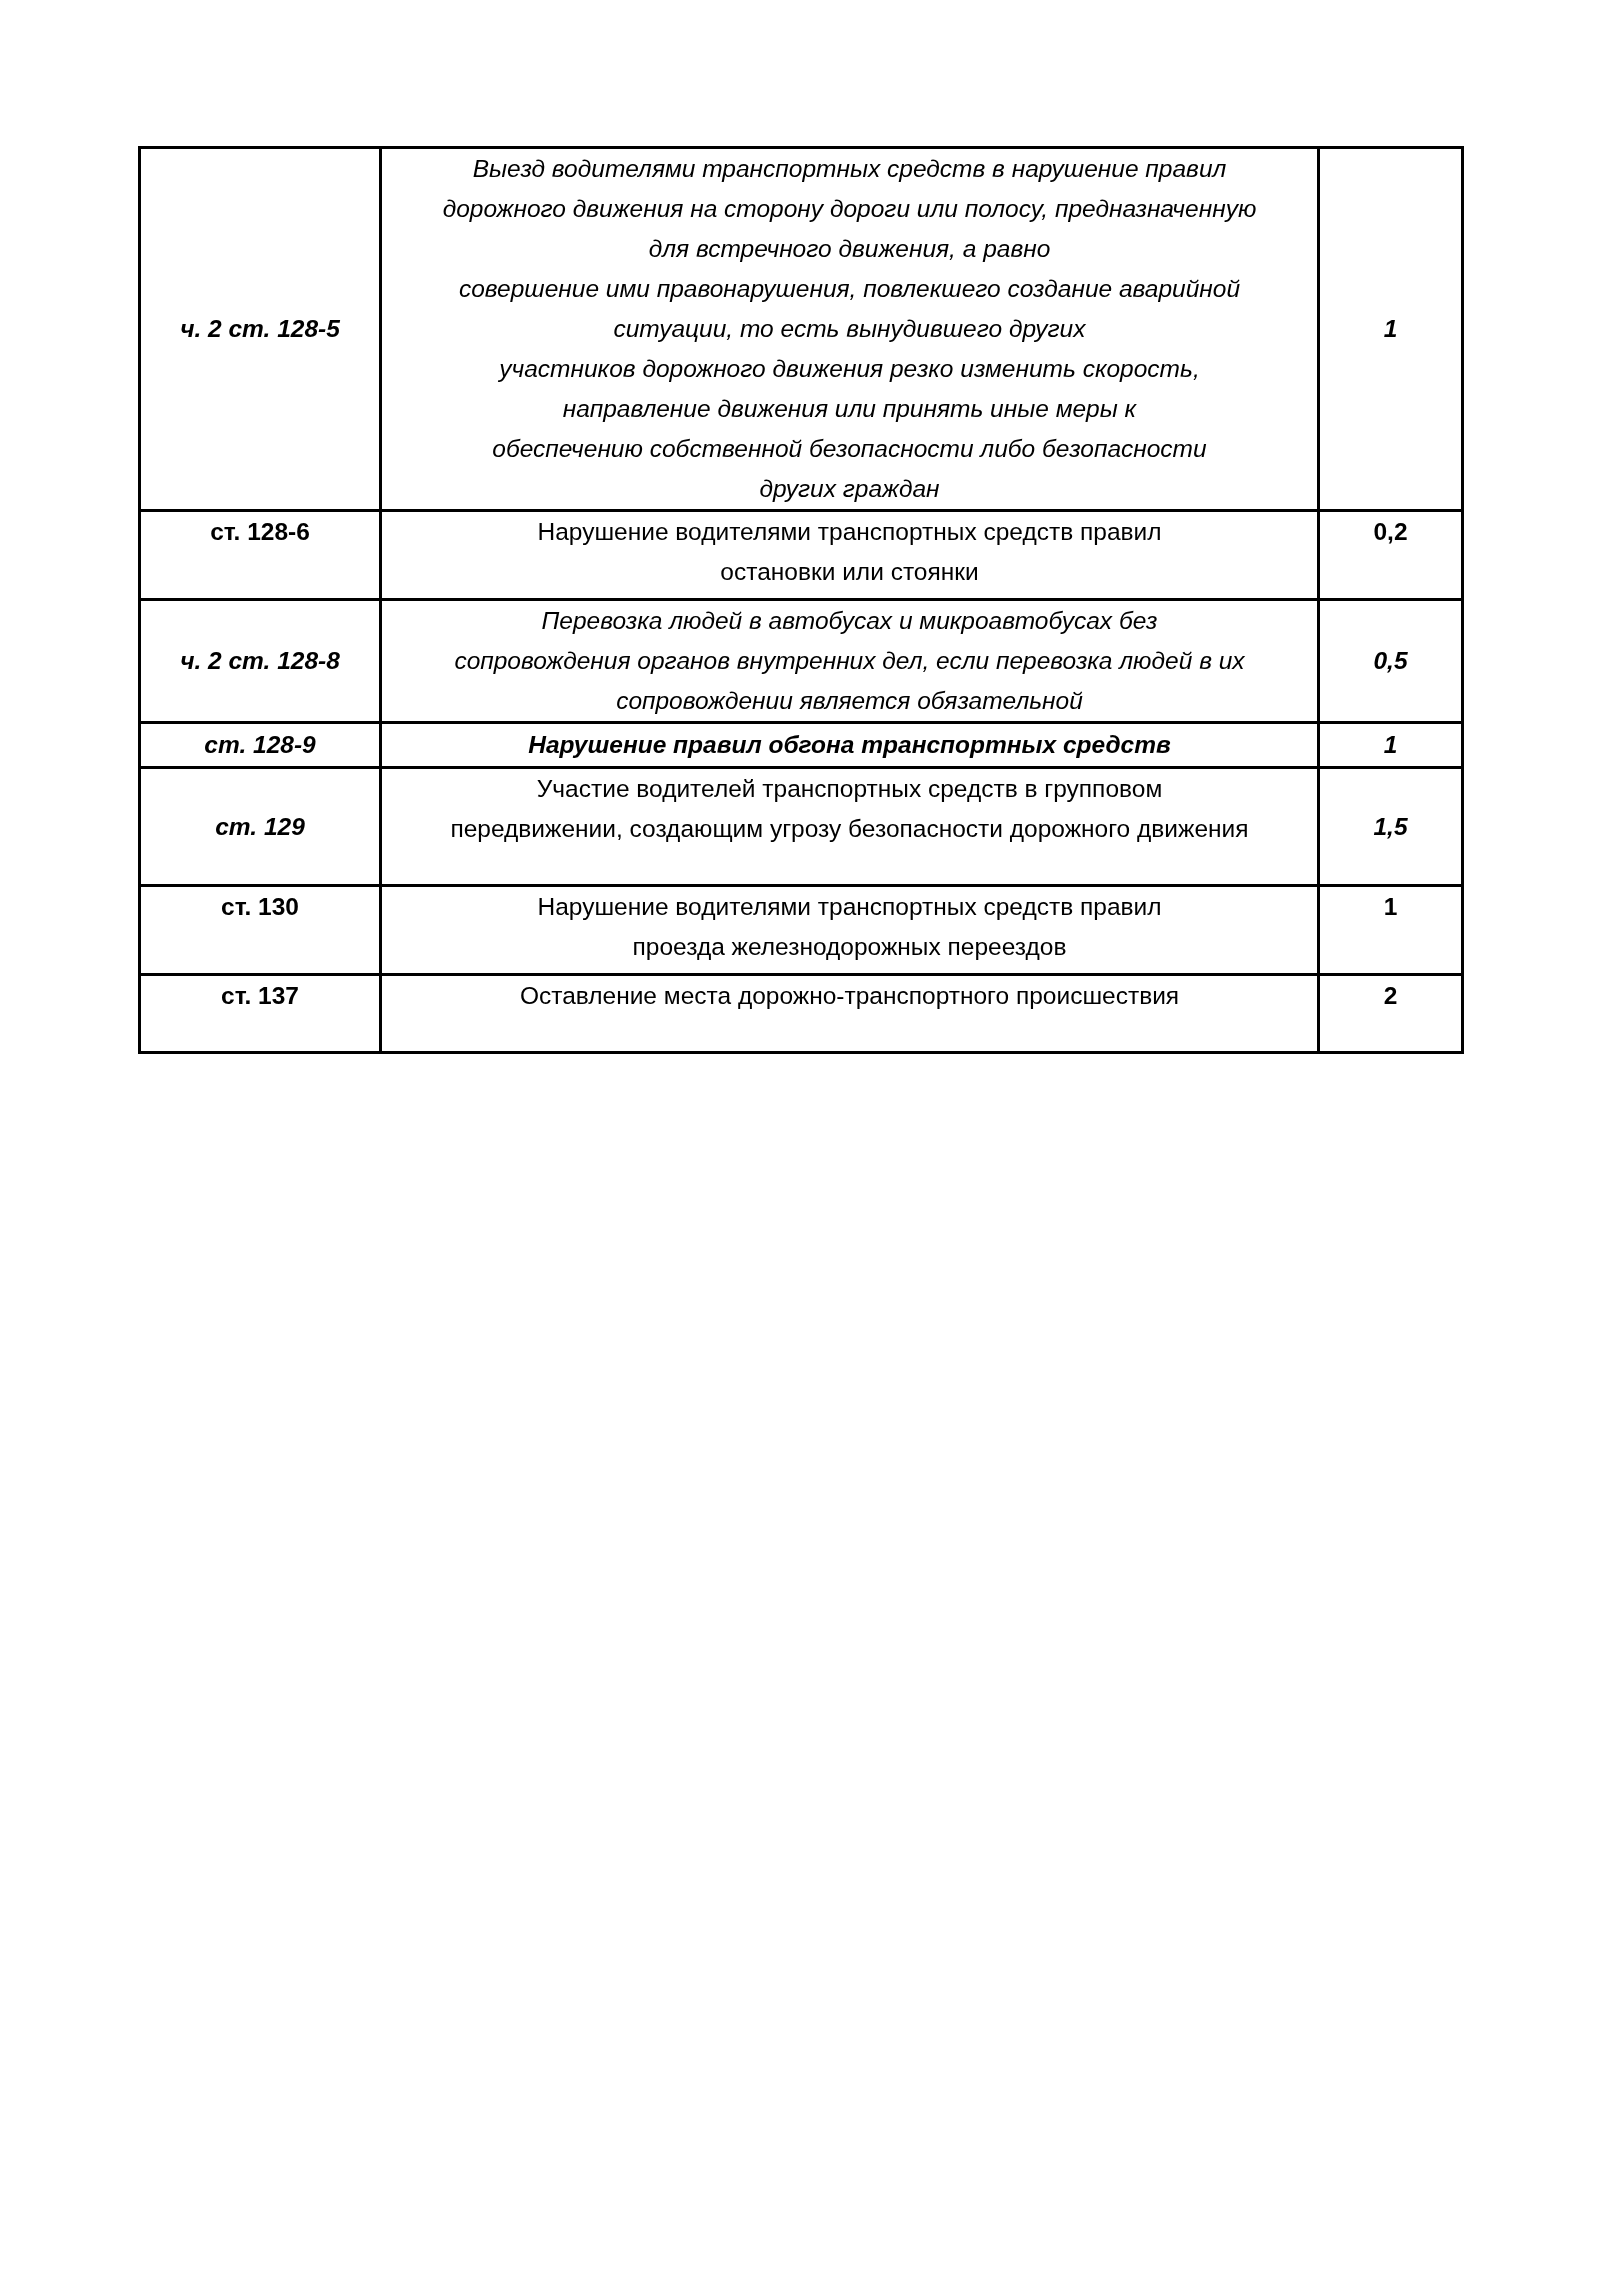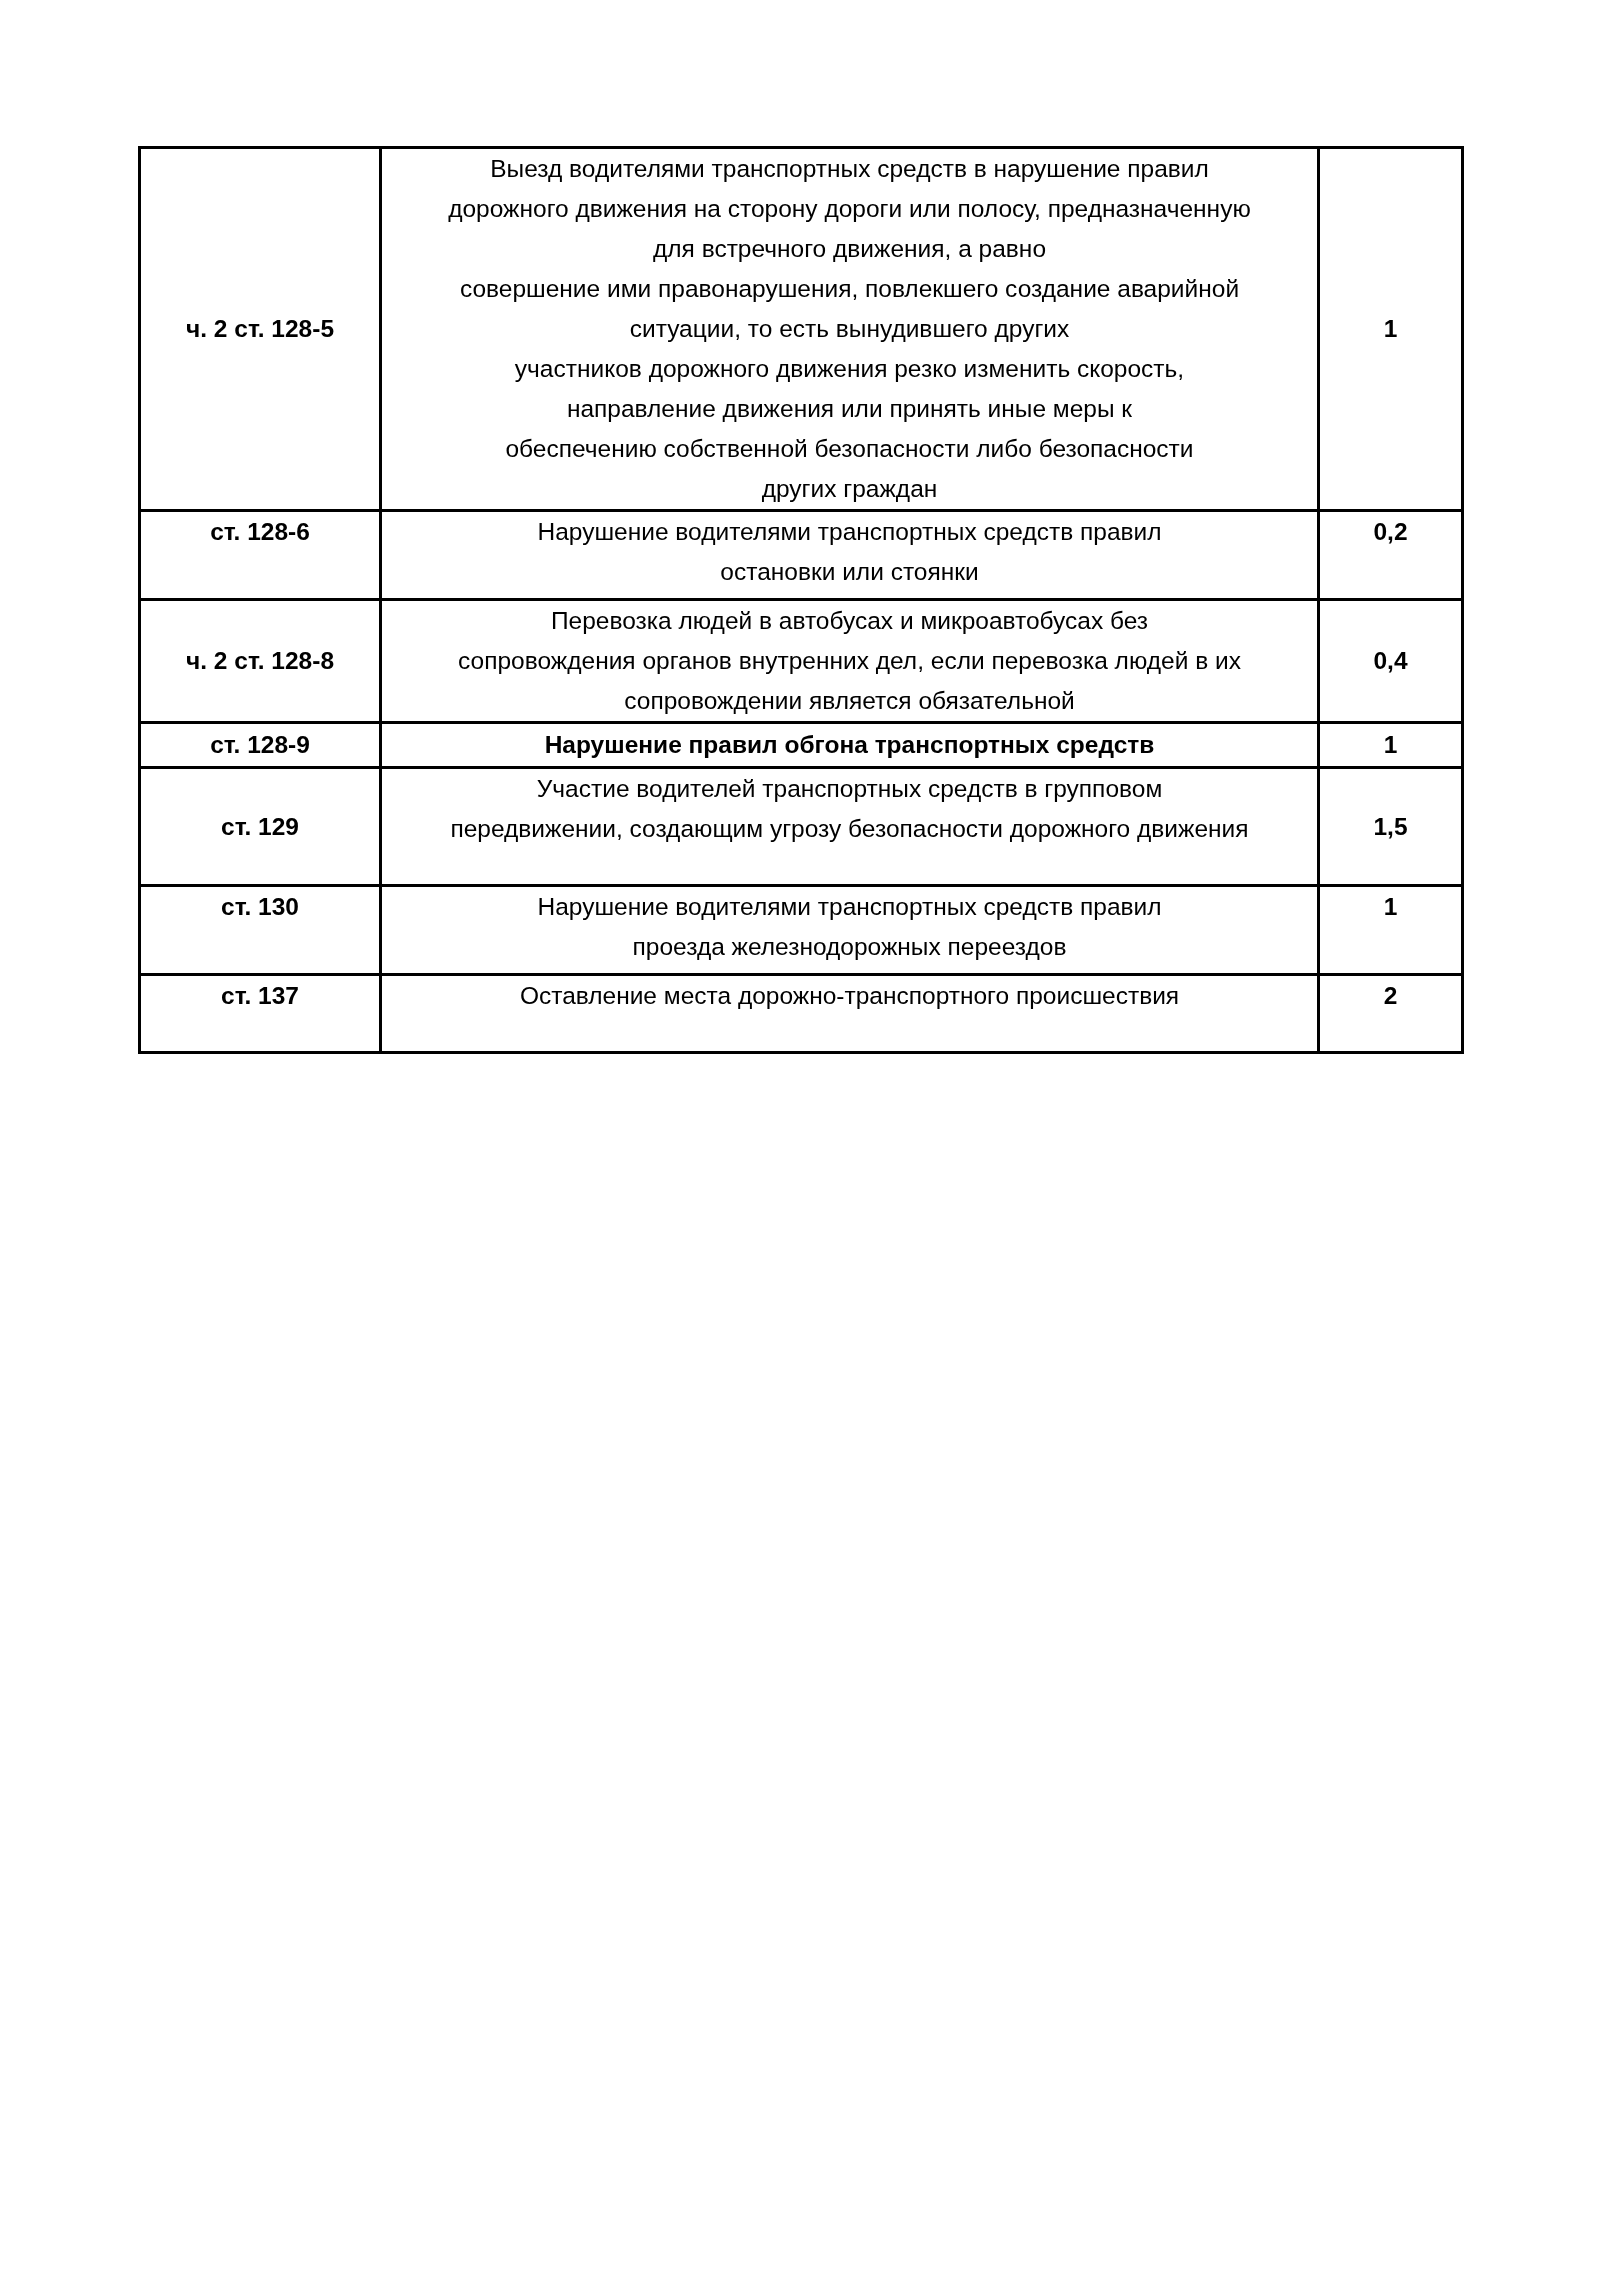--- a/index.html
+++ b/index.html
@@ -36,21 +36,21 @@
   tr.r1 { height: 357px; }
   tr.r2 { height: 89px; }
   tr.r3 { height: 47px;  }
   tr.r4 { height: 118px; }
   tr.r5 { height: 45px;  }
   tr.r6 { height: 118px; }
   tr.r7 { height: 89px; margin-top: 19px; }
   tr.r8 { height: 78px;  }
 
   td.v-top { vertical-align: top; }
-  td.v-mid { vertical-align: middle; }
+  td.v-mid { vertical-align: middle; font-style: italic; }
 </style>
 </head>
 <body>
 
 <div class="page">
   <table class="penalty-table">
     <colgroup>
       <col style="width:241px">
       <col style="width:938px">
       <col style="width:144px">
@@ -73,21 +73,21 @@
         <td class="article-cell v-top"><span>ст. 128-6</span></td>
         <td class="desc-cell v-top"><span class="desc-text">Нарушение водителями транспортных средств правил
 остановки или стоянки</span></td>
         <td class="points-cell v-top"><span>0,2</span></td>
       </tr>
       <tr class="r4">
         <td class="article-cell v-mid"><span>ч. 2 ст. 128-8</span></td>
         <td class="desc-cell v-mid"><span class="desc-text">Перевозка людей в автобусах и микроавтобусах без
 сопровождения органов внутренних дел, если перевозка людей в их
 сопровождении является обязательной</span></td>
-        <td class="points-cell v-mid"><span>0,4</span></td>
+        <td class="points-cell v-mid"><span>0,5</span></td>
       </tr>
       <tr class="r5 bold-desc">
         <td class="article-cell v-mid"><span>ст. 128-9</span></td>
         <td class="desc-cell v-mid"><span class="desc-text">Нарушение правил обгона транспортных средств</span></td>
         <td class="points-cell v-mid"><span>1</span></td>
       </tr>
       <tr class="r6">
         <td class="article-cell v-mid"><span>ст. 129</span></td>
         <td class="desc-cell v-top"><span class="desc-text">Участие водителей транспортных средств в групповом
 передвижении, создающим угрозу безопасности дорожного движения</span></td>

